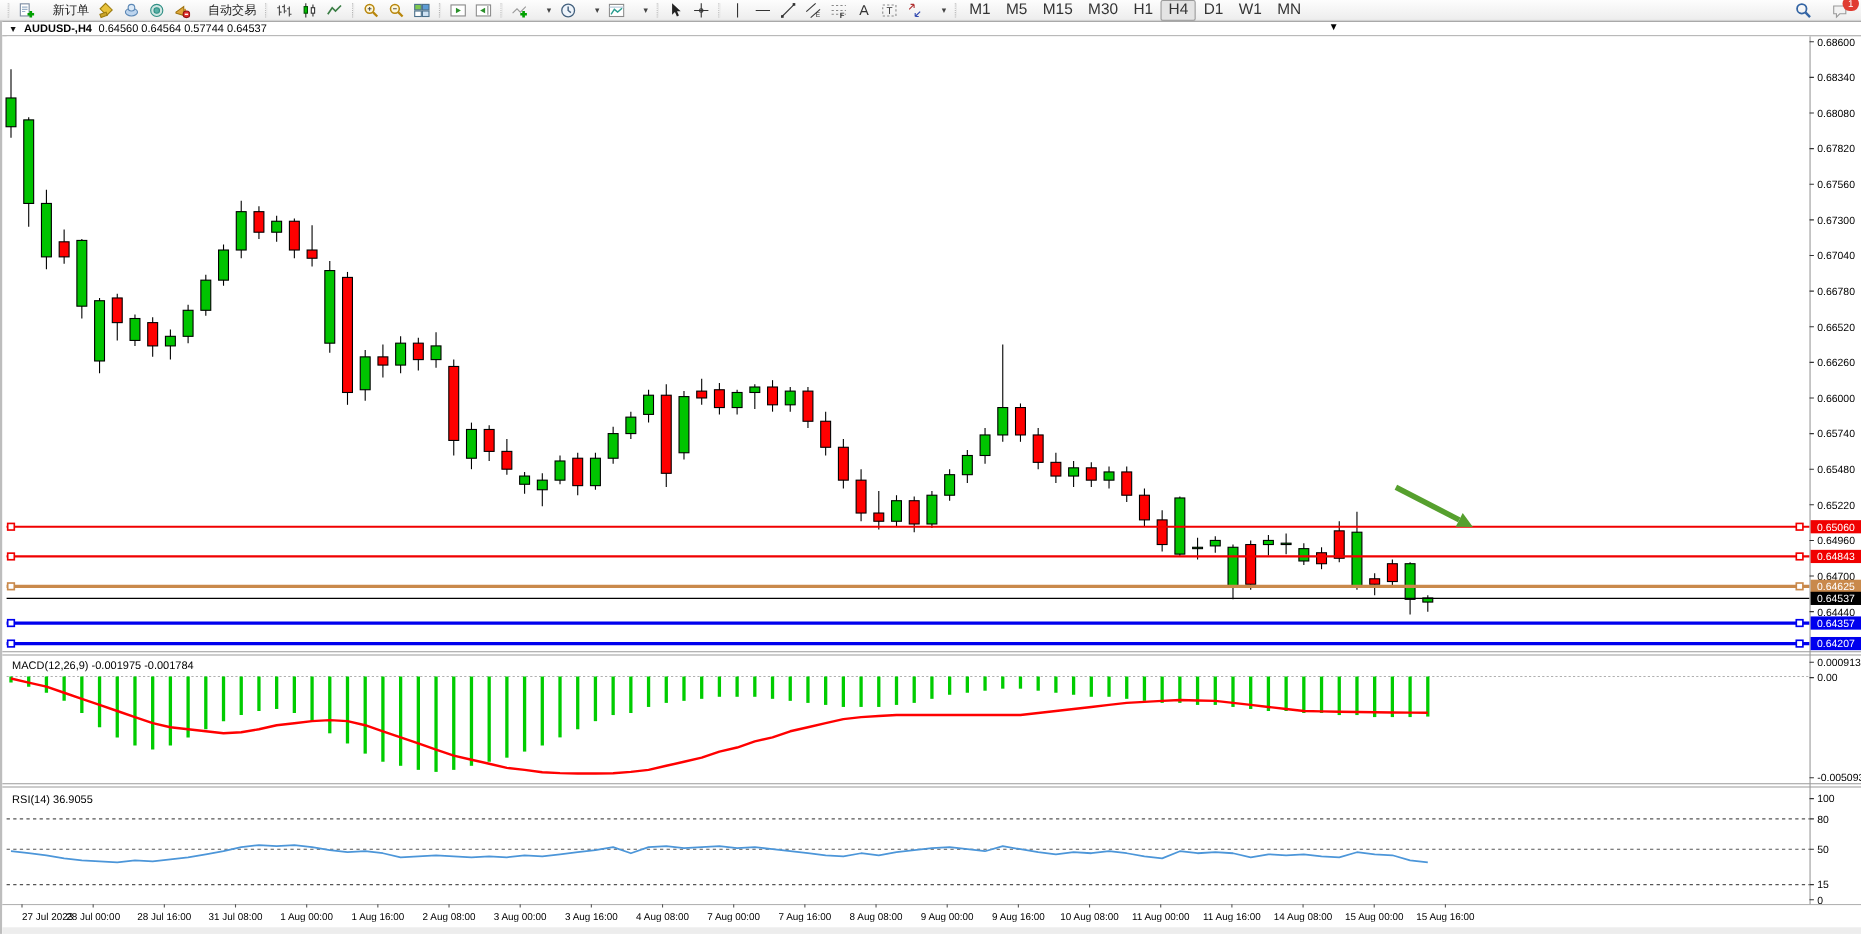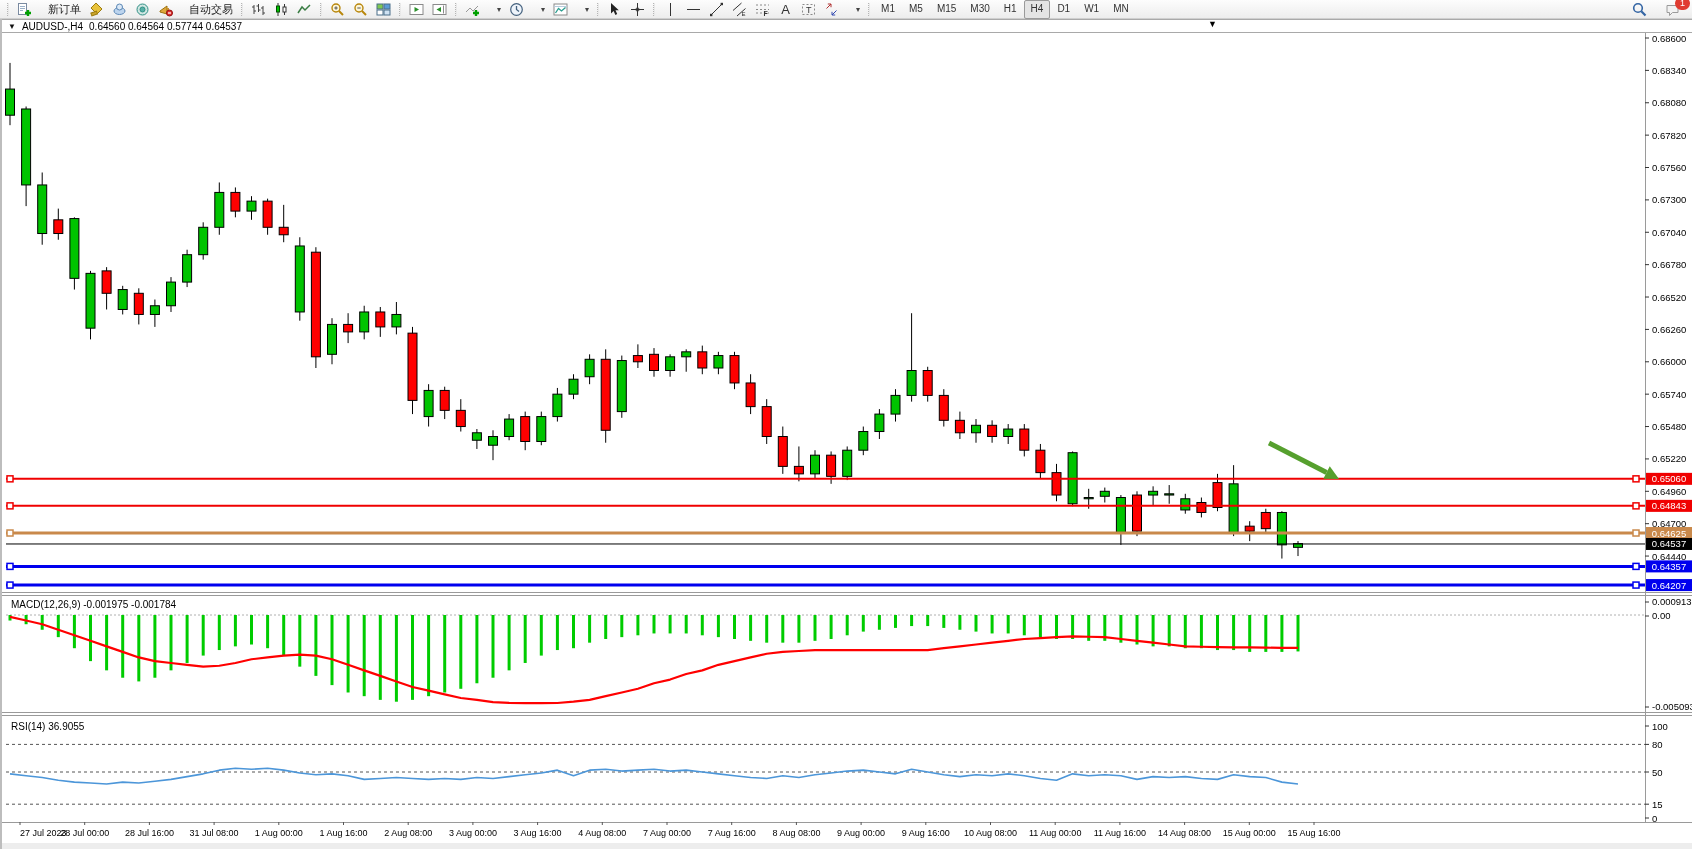--- a/index.html
+++ b/index.html
@@ -7,21 +7,21 @@
   
   #toolbar{position:absolute;left:0;top:0;width:1692px;height:19px;
     background:linear-gradient(#fdfdfd,#ededed);border-bottom:1px solid #cfcfcf;
     display:flex;align-items:center;padding-left:3px;box-sizing:border-box;}
   .tb-btn{display:flex;align-items:center;gap:16px;height:17px;padding:0 3px;
     border:1px solid transparent;border-radius:2px;cursor:default;}
   .tb-btn svg{display:block;}
   .tb-label{font-size:11px;color:#222;white-space:nowrap;}
   .dd{font-size:8px;color:#444;margin-left:1px;}
   .grip{width:0;height:13px;border-left:1px dotted #b5b5b5;border-right:1px solid #e9e9e9;margin:0 4px;}
-  .tf-btn{font-size:10px;color:#333;padding:1px 6px;height:15px;line-height:13px;border:1px solid transparent;border-radius:2px;}
+  .tf-btn{font-size:14px;color:#333;padding:1px 6px;height:15px;line-height:13px;border:1px solid transparent;border-radius:2px;}
   .tf-btn.active{background:#e4e4e4;border:1px solid #9a9a9a;}
   #tb-right{margin-left:auto;display:flex;align-items:center;margin-right:8px;gap:10px;}
   .badge{position:absolute;top:-4px;right:-7px;background:#e03c31;color:#fff;font-size:9px;
     min-width:13px;height:13px;line-height:13px;text-align:center;border-radius:8px;padding:0 1px;}
   
   #chartwin{position:absolute;left:0;top:19px;width:1692px;height:830px;border-left:2px solid #bdbdbd;box-sizing:border-box;}
   #titlebar{position:relative;height:14px;background:#fff;border-bottom:1px solid #a9a9a9;border-top:1px solid #a9a9a9;
     font-size:10px;color:#000;display:flex;align-items:center;gap:6px;padding-left:6px;box-sizing:border-box;}
   #titlebar .tri{font-size:8px;color:#111;}
   #shiftmarker{position:absolute;left:1206px;top:-1px;font-size:9px;color:#000;}
@@ -234,21 +234,21 @@
             <path d="M2 3.5h11v7H7.5l-3 3v-3H2z" fill="#f2f2f2" stroke="#9a9a9a"></path>
           </svg>
           <span class="badge">1</span>
         </span>
       </span>
     </div>
 
 <div id="chartwin">
   <div id="titlebar">
     <span class="tri">▼</span>
-    <span style="font-weight:normal">AUDUSD-,H4</span>
+    <span style="font-weight:bold">AUDUSD-,H4</span>
     <span>0.64560 0.64564 0.57744 0.64537</span>
     <span id="shiftmarker">▼</span>
   </div>
   <svg id="plot" width="1692" height="816">
     <g id="g-bg">
           <rect x="4" y="0" width="1639" height="559" fill="#ffffff"></rect>
           <rect x="4" y="563" width="1639" height="116" fill="#ffffff"></rect>
           <rect x="4" y="683" width="1639" height="106" fill="#ffffff"></rect>
         </g>
     <g id="g-candles">

